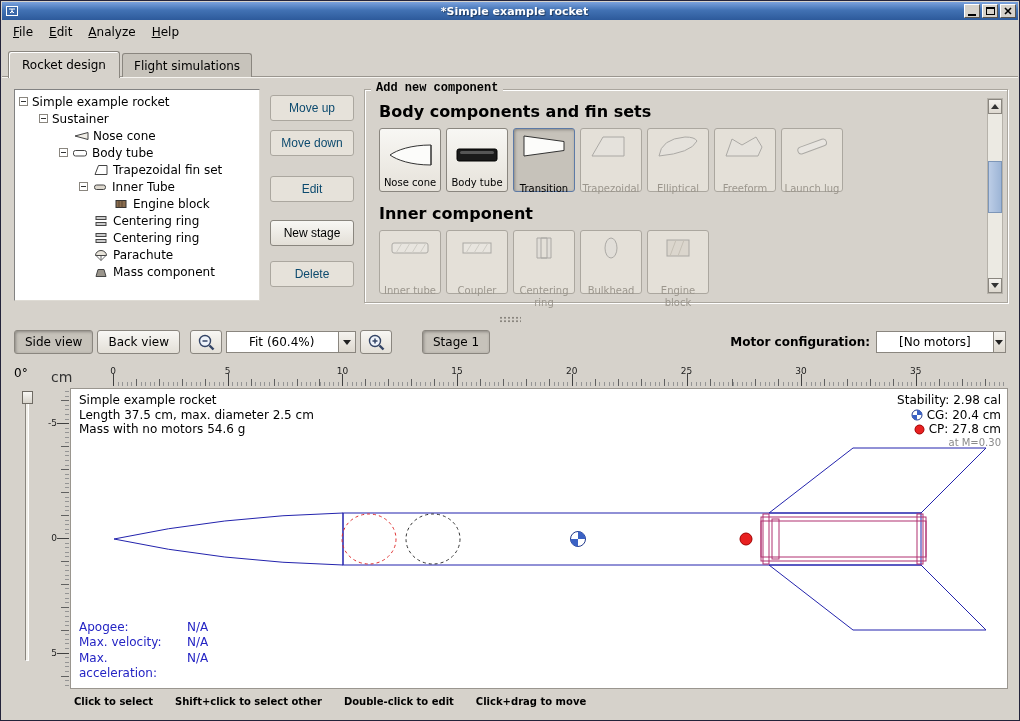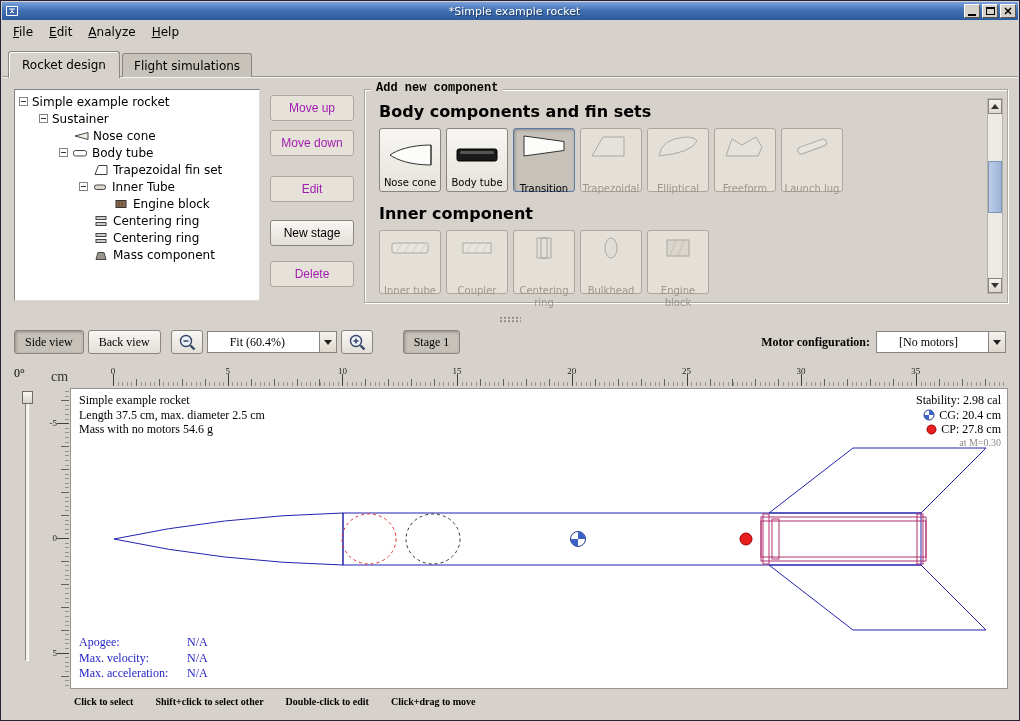--- a/index.html
+++ b/index.html
@@ -5,21 +5,21 @@
   *{box-sizing:border-box;margin:0;padding:0;}
   html,body{width:1020px;height:721px;}
   body{font-family:"DejaVu Sans","Liberation Sans",sans-serif;font-size:12px;color:#000;background:#d6d2cb;position:relative;overflow:hidden;}
   .window{position:absolute;inset:0;border:1px solid #23233a;background:#d6d2cb;}
 
   
   .titlebar{position:absolute;left:1px;top:1px;right:1px;height:18px;
     background:linear-gradient(180deg,#7ba2dd 0%,#4272b4 45%,#2d5a9b 100%);
     display:flex;align-items:center;color:#fff;}
   .app-icon{margin-left:3px;display:inline-flex;z-index:2;}
-  .title-text{position:absolute;left:9px;right:0;text-align:center;font-weight:normal;font-size:11px;text-shadow:1px 1px 1px rgba(0,0,0,.45);}
+  .title-text{position:absolute;left:9px;right:0;text-align:center;font-weight:bold;font-size:11px;text-shadow:1px 1px 1px rgba(0,0,0,.45);}
   .win-controls{margin-left:auto;display:flex;gap:2px;margin-right:2px;z-index:2;}
   .win-btn{width:16px;height:14px;background:#d6d2cb;border:1px solid;border-color:#fff #5a564f #5a564f #fff;
     display:flex;align-items:center;justify-content:center;}
   .g-min{width:8px;height:2px;background:#000;margin-top:7px;}
   .g-max{width:9px;height:8px;border:1px solid #000;border-top:2px solid #000;}
 
   
   .menubar{position:absolute;left:1px;top:19px;right:1px;height:24px;display:flex;align-items:center;padding-left:3px;background:#d6d2cb;}
   .menu-item{padding:3px 8px;font-size:12px;}
   .menu-item u{text-decoration:underline;}
@@ -35,21 +35,21 @@
   .tree-panel{position:absolute;left:12px;top:12px;width:246px;height:212px;background:#fff;
     border:1px solid #828282;border-right-color:#dedbd4;border-bottom-color:#dedbd4;overflow:hidden;padding-top:3px;}
   .tree-row{display:flex;align-items:center;height:17px;white-space:nowrap;font-size:12px;}
   .exp{flex:0 0 9px;width:9px;height:9px;border:1px solid #8a867f;
     background:#fff linear-gradient(#333,#333) center/5px 1px no-repeat;margin-right:4px;}
   .ticon{margin-right:4px;display:inline-flex;flex:none;}
 
   .action-col{position:absolute;left:268px;top:12px;width:86px;height:214px;}
   .btn{position:absolute;display:block;width:84px;height:26px;background:linear-gradient(#f8f7f4,#e3dfd7);
     border:1px solid #8a867f;border-radius:3px;font-size:12px;text-align:center;line-height:24px;color:#000;}
-  .btn.disabled{color:#a21caf;background:#e6e2da;border-color:#aba79f;}
+  .btn.disabled{color:#0c4a6e;background:#e6e2da;border-color:#aba79f;}
 
   .add-panel{position:absolute;left:362px;top:12px;right:10px;height:214px;border:1px solid #aaa69e;box-shadow:1px 1px 0 #fff,inset 1px 1px 0 #fff;}
   .add-title{position:absolute;top:-9px;left:6px;background:#d6d2cb;padding:0 5px;font-weight:bold;font-size:12px;font-family:Liberation Mono, monospace;}
   .section-label{font-weight:bold;font-size:16px;margin:12px 0 7px 14px;}
   .comp-row{display:flex;gap:5px;margin-left:14px;}
   .comp-btn{width:62px;height:64px;border:1px solid #8a867f;border-radius:3px;
     background:linear-gradient(#f8f7f4,#e6e2da);display:flex;flex-direction:column;align-items:center;padding:4px 1px 3px;}
   .comp-btn .cicon{flex:1;display:flex;align-items:center;justify-content:center;}
   .comp-btn .clabel{font-size:10px;line-height:1.15;text-align:center;}
   .comp-btn.selected{background:#c6c2ba;border:1px solid #5d7aa6;box-shadow:inset 1px 1px 3px rgba(0,0,0,.3);gap:24px;}
@@ -63,21 +63,21 @@
   .sb-up{top:0;} .sb-down{bottom:0;}
   .tri-up{width:0;height:0;border-left:4px solid transparent;border-right:4px solid transparent;border-bottom:5px solid #333;}
   .tri-dn{width:0;height:0;border-left:4px solid transparent;border-right:4px solid transparent;border-top:5px solid #333;}
   .sb-thumb{position:absolute;left:0;top:62px;height:52px;width:14px;background:linear-gradient(90deg,#bccde6,#9db5d6);border:1px solid #7d96b8;}
 
   
   .splitter{position:absolute;left:1px;top:314px;right:1px;height:9px;display:flex;align-items:center;justify-content:center;}
   .grip{width:22px;height:7px;background:radial-gradient(circle,#8a867f 1px,transparent 1.3px) 0 0/4px 3.5px;}
 
   
-  .view-panel{position:absolute;left:1px;top:323px;right:1px;bottom:1px;background:#d6d2cb;font-family:Liberation Serif, serif;}
+  .view-panel{position:absolute;left:1px;top:323px;right:1px;bottom:1px;background:#d6d2cb;}
   .view-toolbar{position:absolute;left:12px;right:12px;top:5px;height:26px;display:flex;align-items:center;}
   .tb-btn{height:24px;padding:0 10px;background:linear-gradient(#f8f7f4,#e3dfd7);border:1px solid #8a867f;border-radius:3px;
     font-size:12px;display:flex;align-items:center;justify-content:center;}
   .tb-btn.pressed{background:#c6c2ba;box-shadow:inset 1px 1px 3px rgba(0,0,0,.3);}
   .tb-icon{padding:0 6px;}
   .combo{height:22px;background:#fff;border:1px solid #8a867f;display:flex;align-items:center;font-size:12px;}
   .combo-text{padding:0 22px;flex:1;white-space:nowrap;}
   .combo-arrow{width:17px;align-self:stretch;background:linear-gradient(#f5f3ef,#ddd8cf);border-left:1px solid #8a867f;
     display:flex;align-items:center;justify-content:center;}
   .arrow-down{width:0;height:0;border-left:4px solid transparent;border-right:4px solid transparent;border-top:5px solid #222;}
@@ -227,20 +227,29 @@
         <span>Centering ring</span>
       </div>
       <div class="tree-row" style="padding-left:78px">
         <span class="ticon">
             <svg width="16" height="12">
               <rect x="3" y="1.5" width="10" height="3" fill="#ccc" stroke="#444"></rect>
               <rect x="3" y="7.5" width="10" height="3" fill="#ccc" stroke="#444"></rect>
             </svg>
           </span>
         <span>Centering ring</span>
+      </div>
+      <div class="tree-row" style="padding-left:78px">
+        <span class="ticon">
+            <svg width="16" height="12">
+              <path d="M2.5,6.5 A5.5,5 0 0 1 13.5,6.5 Z" fill="#e8e4da" stroke="#444"></path>
+              <path d="M3,6.5 L8,11.5 M8,7 L8,11.5 M13,6.5 L8,11.5" stroke="#666" fill="none"></path>
+            </svg>
+          </span>
+        <span>Parachute</span>
       </div>
       <div class="tree-row" style="padding-left:78px">
         <span class="ticon">
             <svg width="16" height="12">
               <path d="M5,3.5 h6 l2,7 h-10 Z" fill="#9a958c" stroke="#444"></path>
             </svg>
           </span>
         <span>Mass component</span>
       </div>
     </div>

